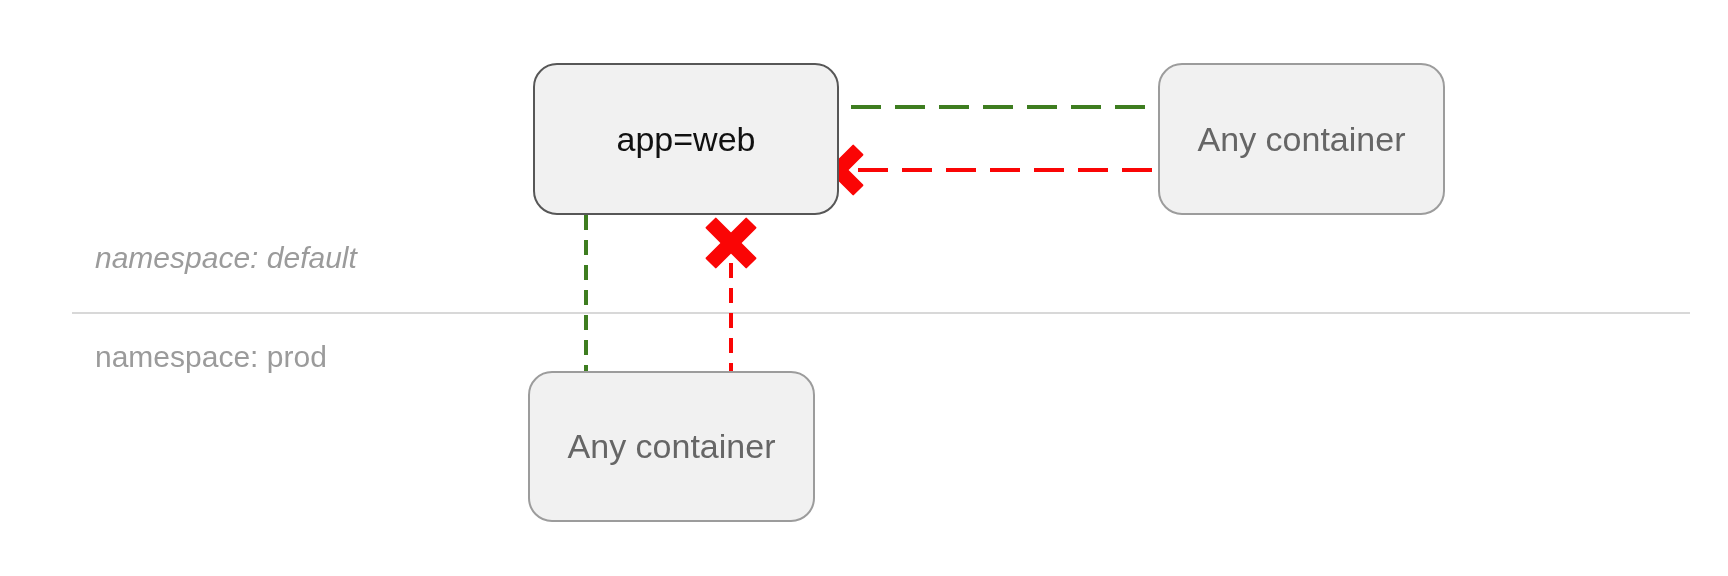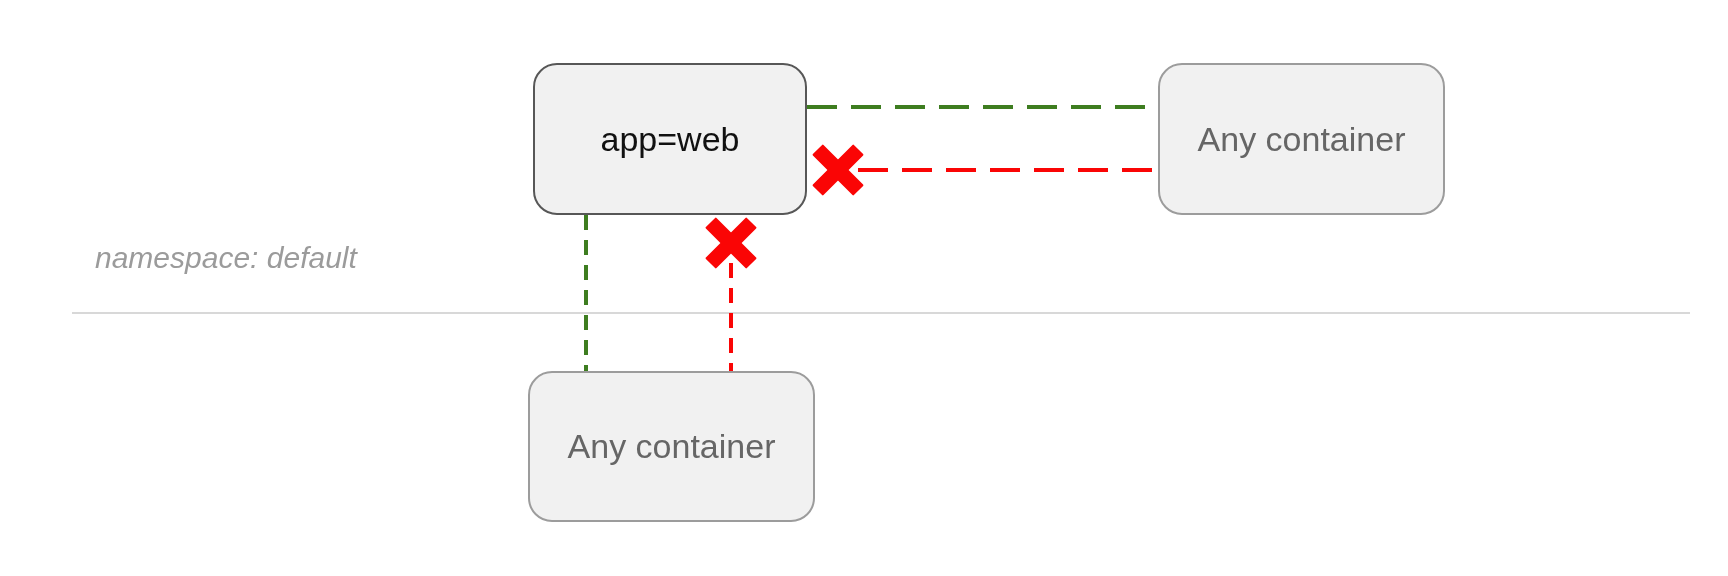--- a/index.html
+++ b/index.html
@@ -31,21 +31,21 @@
     display: flex;
     align-items: center;
     justify-content: center;
     font-size: 34px;
     color: var(--text-gray);
   }
   .node-primary {
     border-color: var(--node-border-dark);
     color: var(--text-dark);
   }
-  #node-app-web   { left: 533px;  top: 63px;  width: 274px; height: 152px; }
+  #node-app-web   { left: 533px;  top: 63px;  width: 306px; height: 152px; }
   #node-any-default { left: 1158px; top: 63px;  width: 287px; height: 152px; }
   #node-any-prod  { left: 528px;  top: 371px; width: 287px; height: 151px; }
 
   .ns-label {
     position: absolute;
     left: 95px;
     font-size: 30px;
     color: var(--label-gray);
     white-space: nowrap;
   }
@@ -103,20 +103,21 @@
   .xmark .bar2 { transform: translate(-50%,-50%) rotate(-45deg); }
   #xmark-ingress-default { left: 816px; top: 148px; }
   #xmark-ingress-prod    { left: 709px; top: 221px; }
 </style>
 </head>
 <body>
 
 <div class="canvas">
 
   <div class="ns-label" id="ns-default">namespace: default</div>
+  <div class="ns-label" id="ns-prod">namespace: prod</div>
 
   <div class="divider"></div>
 
   <div class="edge edge-h allowed" id="edge-green-h"></div>
   <div class="edge edge-h blocked" id="edge-red-h"></div>
   <div class="edge edge-v allowed" id="edge-green-v"></div>
   <div class="edge edge-v blocked" id="edge-red-v"></div>
 
   <div class="xmark" id="xmark-ingress-default">
     <span class="bar bar1"></span>

